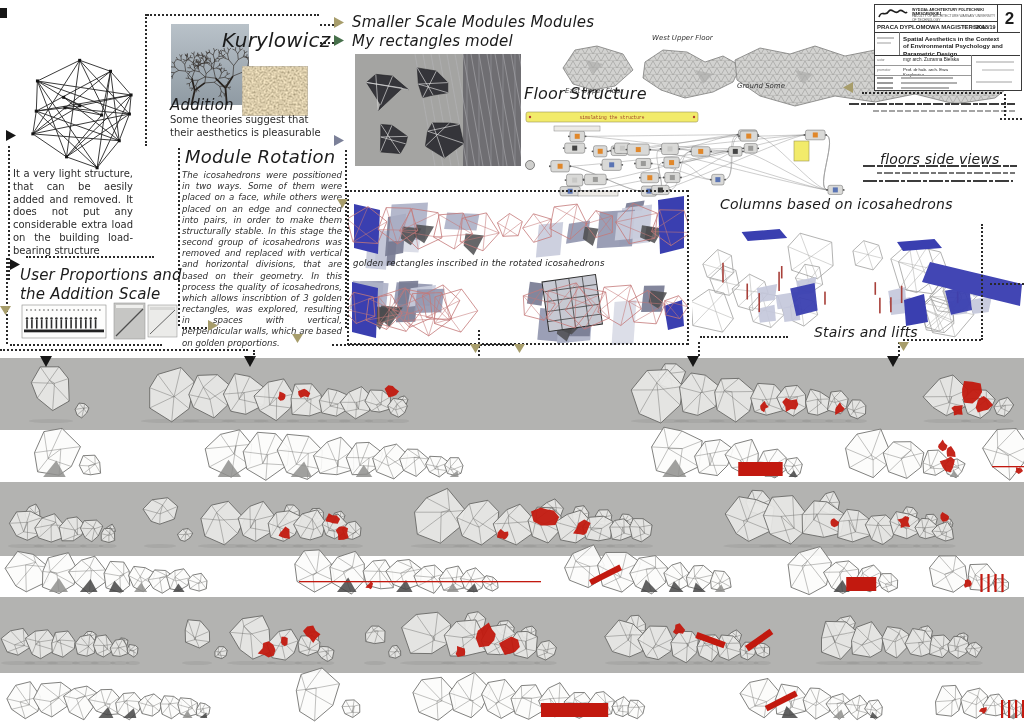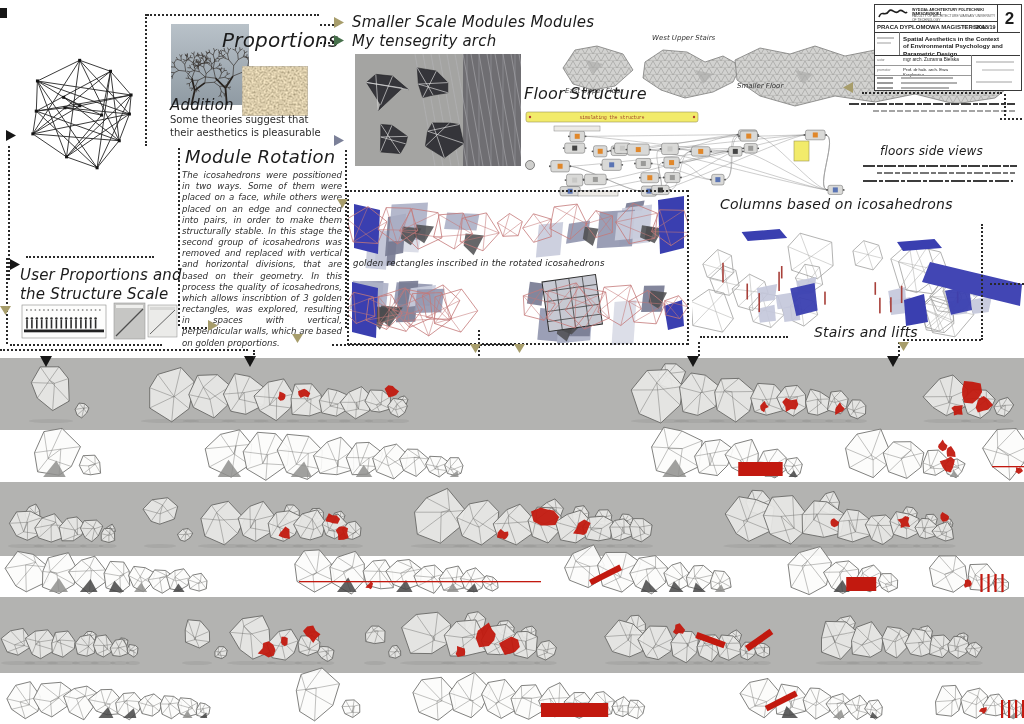--- a/index.html
+++ b/index.html
@@ -27,44 +27,45 @@
   #tblock .bline{position:absolute;background:#9a9a9a;height:1.5px;}
   #sq-marker{position:absolute;left:0;top:8px;width:7px;height:10px;background:#161616;z-index:4;}
 </style>
 </head>
 <body>
 
 <div id="board">
 
   <div id="sq-marker"></div>
 
-  <div class="txt hw h1" style="left:222px;top:28px;">Proportions</div>
+  <div class="txt hw h1" style="left:222px;top:28px;">Kurylowicz</div>
+  <div class="txt cap" style="left:13px;top:168px;width:120px;">It a very light structure, that can be aesily added and removed. It does not put any considerable extra load on the building load-bearing structure</div>
 
   <div class="txt hw h3" style="left:170px;top:96px;">Addition</div>
   <div class="txt cap" style="left:170px;top:114px;width:158px;text-align:left;">Some theories suggest that their aesthetics is pleasurable</div>
 
   <div class="txt hw h3" style="left:352px;top:13px;">Smaller Scale Modules Modules</div>
-  <div class="txt hw h3" style="left:352px;top:32px;">My tensegrity arch</div>
+  <div class="txt hw h3" style="left:352px;top:32px;">My rectangles model</div>
 
   <div class="txt hw h2" style="left:185px;top:146px;text-align:center;">Module Rotation</div>
   <div class="txt body-txt" style="left:182px;top:170px;width:160px;">The icosahedrons were possitioned in two ways. Some of them were placed on a face, while others were placed on an edge and connected into pairs, in order to make them structurally stable. In this stage the second group of icosahedrons was removed and replaced with vertical and horizontal divisions, that are based on their geometry. In this process the quality of icosahedrons, which allows inscribtion of 3 golden rectangles, was explored, resulting in spaces with vertical, perpendicular walls, which are based on golden proportions.</div>
 
   <div class="txt hw" style="left:524px;top:84px;font-size:16px;">Floor Structure</div>
   <div class="txt tiny-lbl" style="left:565px;top:39px;margin-top:48px;">East Upper Floor</div>
-  <div class="txt tiny-lbl" style="left:652px;top:34px;">West Upper Stairs</div>
-  <div class="txt tiny-lbl" style="left:737px;top:82px;">Smaller Floor</div>
-  <div class="txt hw" style="left:880px;top:144px;font-size:12px;font-style:italic;">floors side views</div>
+  <div class="txt tiny-lbl" style="left:652px;top:34px;">West Upper Floor</div>
+  <div class="txt tiny-lbl" style="left:737px;top:82px;">Ground Some</div>
+  <div class="txt hw" style="left:880px;top:151px;font-size:14px;font-style:italic;">floors side views</div>
 
   <div class="txt hw h4" style="left:720px;top:196px;">Columns based on icosahedrons</div>
   <div class="txt hw h4" style="left:788px;top:324px;margin-left:26px;">Stairs and lifts</div>
 
   <div class="txt hw" style="left:353px;top:258px;font-size:8.6px;">golden rectangles inscribed in the rotated icosahedrons</div>
 
   <div class="txt hw h3" style="left:20px;top:266px;">User Proportions and</div>
-  <div class="txt hw h3" style="left:20px;top:285px;">the Structure Scale</div>
+  <div class="txt hw h3" style="left:20px;top:285px;">the Addition Scale</div>
 
   <div id="tblock">
     <svg class="cell" style="left:2px;top:2px;" width="32" height="13">
       <path d="M2 10 C5 2 8 11 12 4 C15 0 18 9 22 4 C25 1 28 8 30 5" stroke="#1d1d1d" stroke-width="1.6" fill="none"></path>
     </svg>
     <div class="cell" style="left:37px;top:3px;width:86px;font-size:3.6px;font-weight:bold;color:#222;">WYDZIAŁ ARCHITEKTURY POLITECHNIKI WARSZAWSKIEJ</div>
     <div class="cell" style="left:37px;top:9px;width:86px;font-size:3.3px;color:#555;">FACULTY OF ARCHITECTURE WARSAW UNIVERSITY OF TECHNOLOGY</div>
     <div class="cell" style="left:0;top:16px;width:122px;border-top:1px solid #3a3a3a;height:0;"></div>
     <div class="cell" style="left:2px;top:18.5px;font-size:6px;font-weight:bold;">PRACA DYPLOMOWA MAGISTERSKA</div>
     <div class="cell" style="left:88px;top:20px;font-size:3.5px;color:#666;">rok akad.</div>

